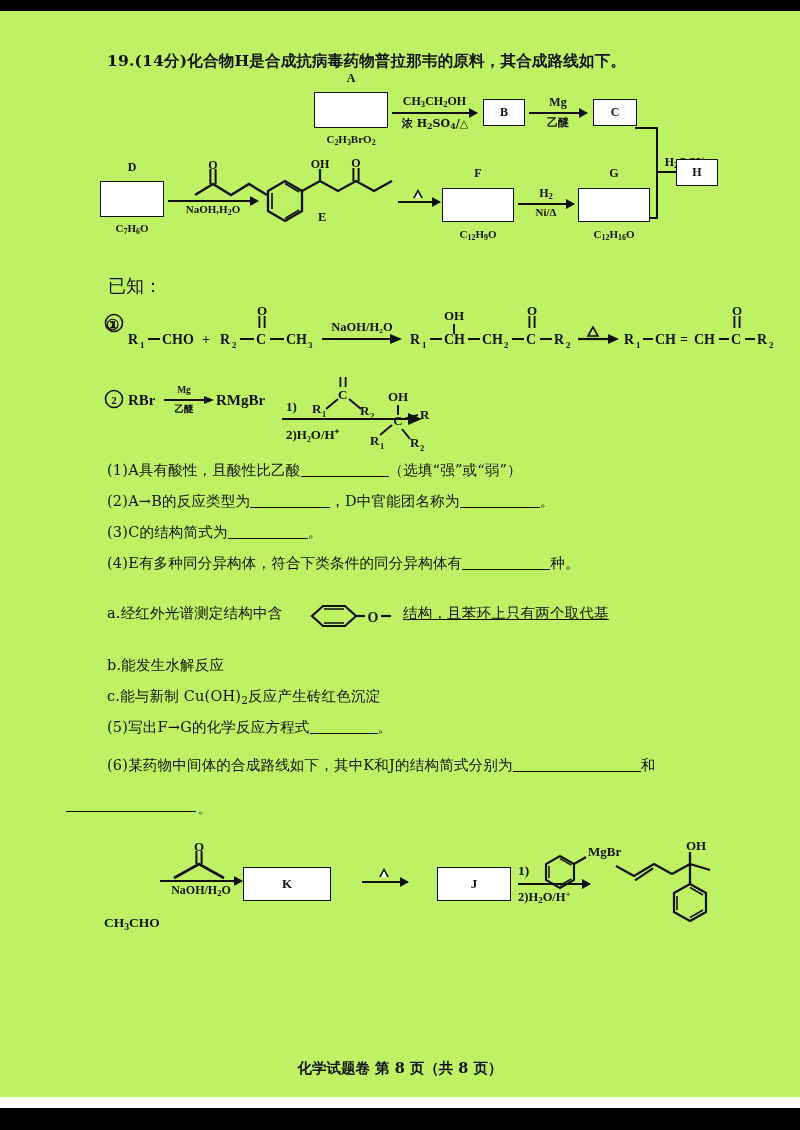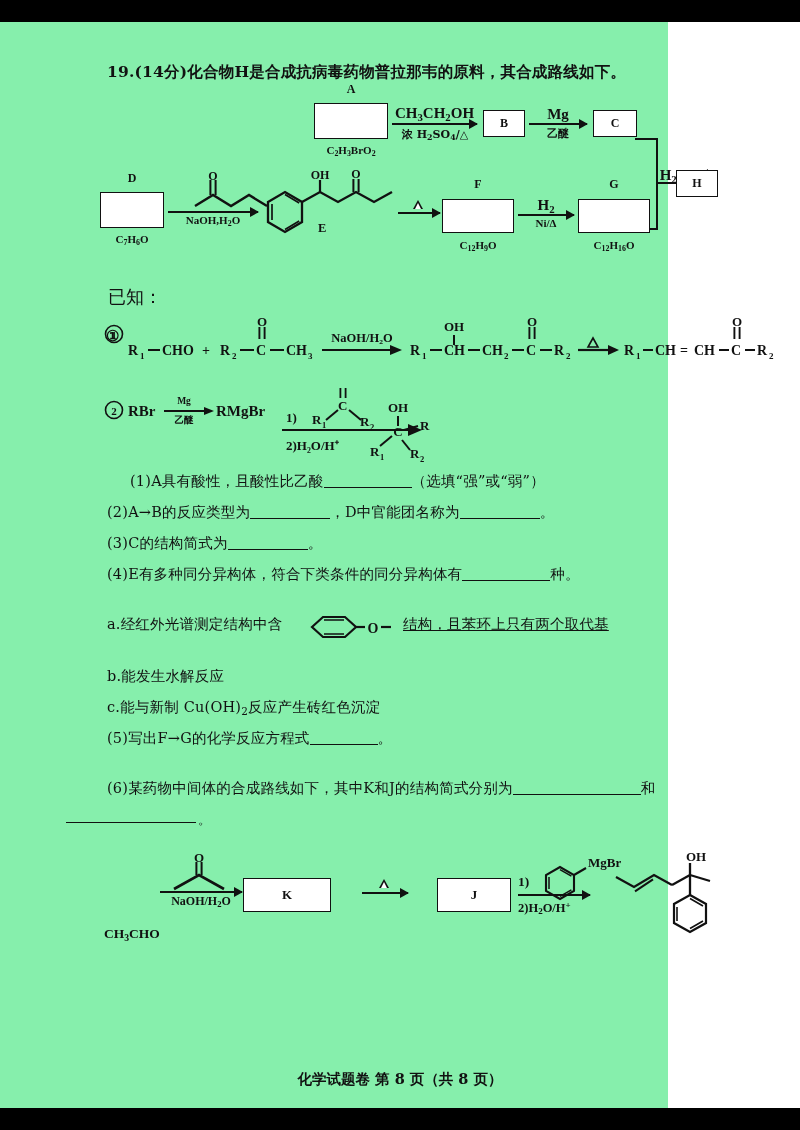--- a/index.html
+++ b/index.html
@@ -3,42 +3,42 @@
 <meta charset="utf-8">
 <style>
   html,body{margin:0;padding:0;background:#7a7a7a;}
   body{font-family:"Liberation Serif","DejaVu Serif",serif;}
   .page{
     position:relative;width:800px;height:1130px;background:#ffffff;
     overflow:hidden;margin:0 auto;
   }
   .topbar{position:absolute;left:0;top:0;width:800px;height:22px;background:#000;}
   .botbar{position:absolute;left:0;top:1108px;width:800px;height:22px;background:#000;}
-  .sheet{position:absolute;left:0;top:22px;width:668px;height:1086px;background:#86efac;}
+  .sheet{position:absolute;left:0;top:11px;width:800px;height:1086px;background:#bef264;}
 
   .txt{position:absolute;color:#111;white-space:nowrap;}
   .zh{font-family:"DejaVu Serif","Liberation Serif",serif;}
   .q{font-size:14.5px;letter-spacing:.2px;}
   .blank{display:inline-block;border-bottom:1px solid #111;vertical-align:-2px;}
 
   
   .box{
     position:absolute;border:1.6px solid #111;background:#fff;
     display:flex;flex-direction:column;align-items:center;justify-content:center;
     font-weight:bold;line-height:1.12;color:#111;
   }
   .box .l1{font-size:12px;}
   .box .l2{font-size:11px;margin-top:47px;}
   .arrow{position:absolute;height:2px;background:#111;}
   .arrow:after{
     content:"";position:absolute;right:-1px;top:-4px;
     border-left:9px solid #111;border-top:5px solid transparent;border-bottom:5px solid transparent;
   }
   .above,.below{position:absolute;font-weight:bold;color:#111;text-align:center;white-space:nowrap;}
-  .above{font-size:15px;}
+  .above{font-size:12px;}
   .below{font-size:11px;}
   .vline{position:absolute;width:2px;background:#111;}
   .hline{position:absolute;height:2px;background:#111;}
   .tri{
     position:absolute;width:0;height:0;
     border-left:5px solid transparent;border-right:5px solid transparent;border-bottom:9px solid #111;
   }
   .tri-in{
     position:absolute;width:0;height:0;
     border-left:3.4px solid transparent;border-right:3.4px solid transparent;border-bottom:6px solid #fff;
@@ -248,21 +248,21 @@
       <path class="stroke" stroke-width="2" d="M34,30 L48,26"></path>
       <text x="50" y="30" class="fill" font-size="13" font-weight="bold" font-family="Liberation Serif, serif">R</text>
       <path class="stroke" stroke-width="2" d="M22,36 L10,46"></path>
       <text x="0" y="56" class="fill" font-size="13" font-weight="bold" font-family="Liberation Serif, serif">R</text>
       <text x="10" y="60" class="fill" font-size="8.5" font-weight="bold" font-family="Liberation Serif, serif">1</text>
       <path class="stroke" stroke-width="2" d="M32,40 L40,50"></path>
       <text x="40" y="58" class="fill" font-size="13" font-weight="bold" font-family="Liberation Serif, serif">R</text>
       <text x="50" y="62" class="fill" font-size="8.5" font-weight="bold" font-family="Liberation Serif, serif">2</text>
     </svg>
 
-    <div class="txt zh q" style="left:107px;top:450px;margin-left:23px;">
+    <div class="txt zh q" style="left:107px;top:450px;">
       <span>(1)A具有酸性，且酸性比乙酸</span><span class="blank" style="width:88px;"></span><span>（选填“强”或“弱”）</span>
     </div>
 
     <div class="txt zh q" style="left:107px;top:481px;text-align:right;">
       <span>(2)A→B的反应类型为</span><span class="blank" style="width:80px;"></span><span>，D中官能团名称为</span><span class="blank" style="width:80px;"></span><span>。</span>
     </div>
 
     <div class="txt zh q" style="left:107px;top:512px;">
       <span>(3)C的结构简式为</span><span class="blank" style="width:80px;"></span><span>。</span>
     </div>
@@ -284,21 +284,21 @@
     <div class="txt zh q" style="left:107px;top:645px;">b.能发生水解反应</div>
 
     <div class="txt zh q" style="left:107px;top:676px;">
       <span>c.能与新制 Cu(OH)</span><span class="sub">2</span><span>反应产生砖红色沉淀</span>
     </div>
 
     <div class="txt zh q" style="left:107px;top:707px;">
       <span>(5)写出F→G的化学反应方程式</span><span class="blank" style="width:68px;"></span><span>。</span>
     </div>
 
-    <div class="txt zh q" style="left:107px;top:745px;margin-top:12px;">
+    <div class="txt zh q" style="left:107px;top:745px;">
       <span>(6)某药物中间体的合成路线如下，其中K和J的结构简式分别为</span><span class="blank" style="width:128px;"></span><span>和</span>
     </div>
 
     <div class="underline-ans" style="left:66px;top:800px;width:130px;"></div>
     <div class="txt zh q" style="left:198px;top:789px;font-size:13px;">。</div>
 
     <div class="lbl" style="left:104px;top:864px;font-size:13.5px;margin-top:40px;">CH<span class="sub">3</span>CHO</div>
 
     <svg style="position:absolute;left:168px;top:833px;" width="64" height="36">
       <path class="stroke" stroke-width="2.6" d="M6,34 L31,20 L56,34"></path>

